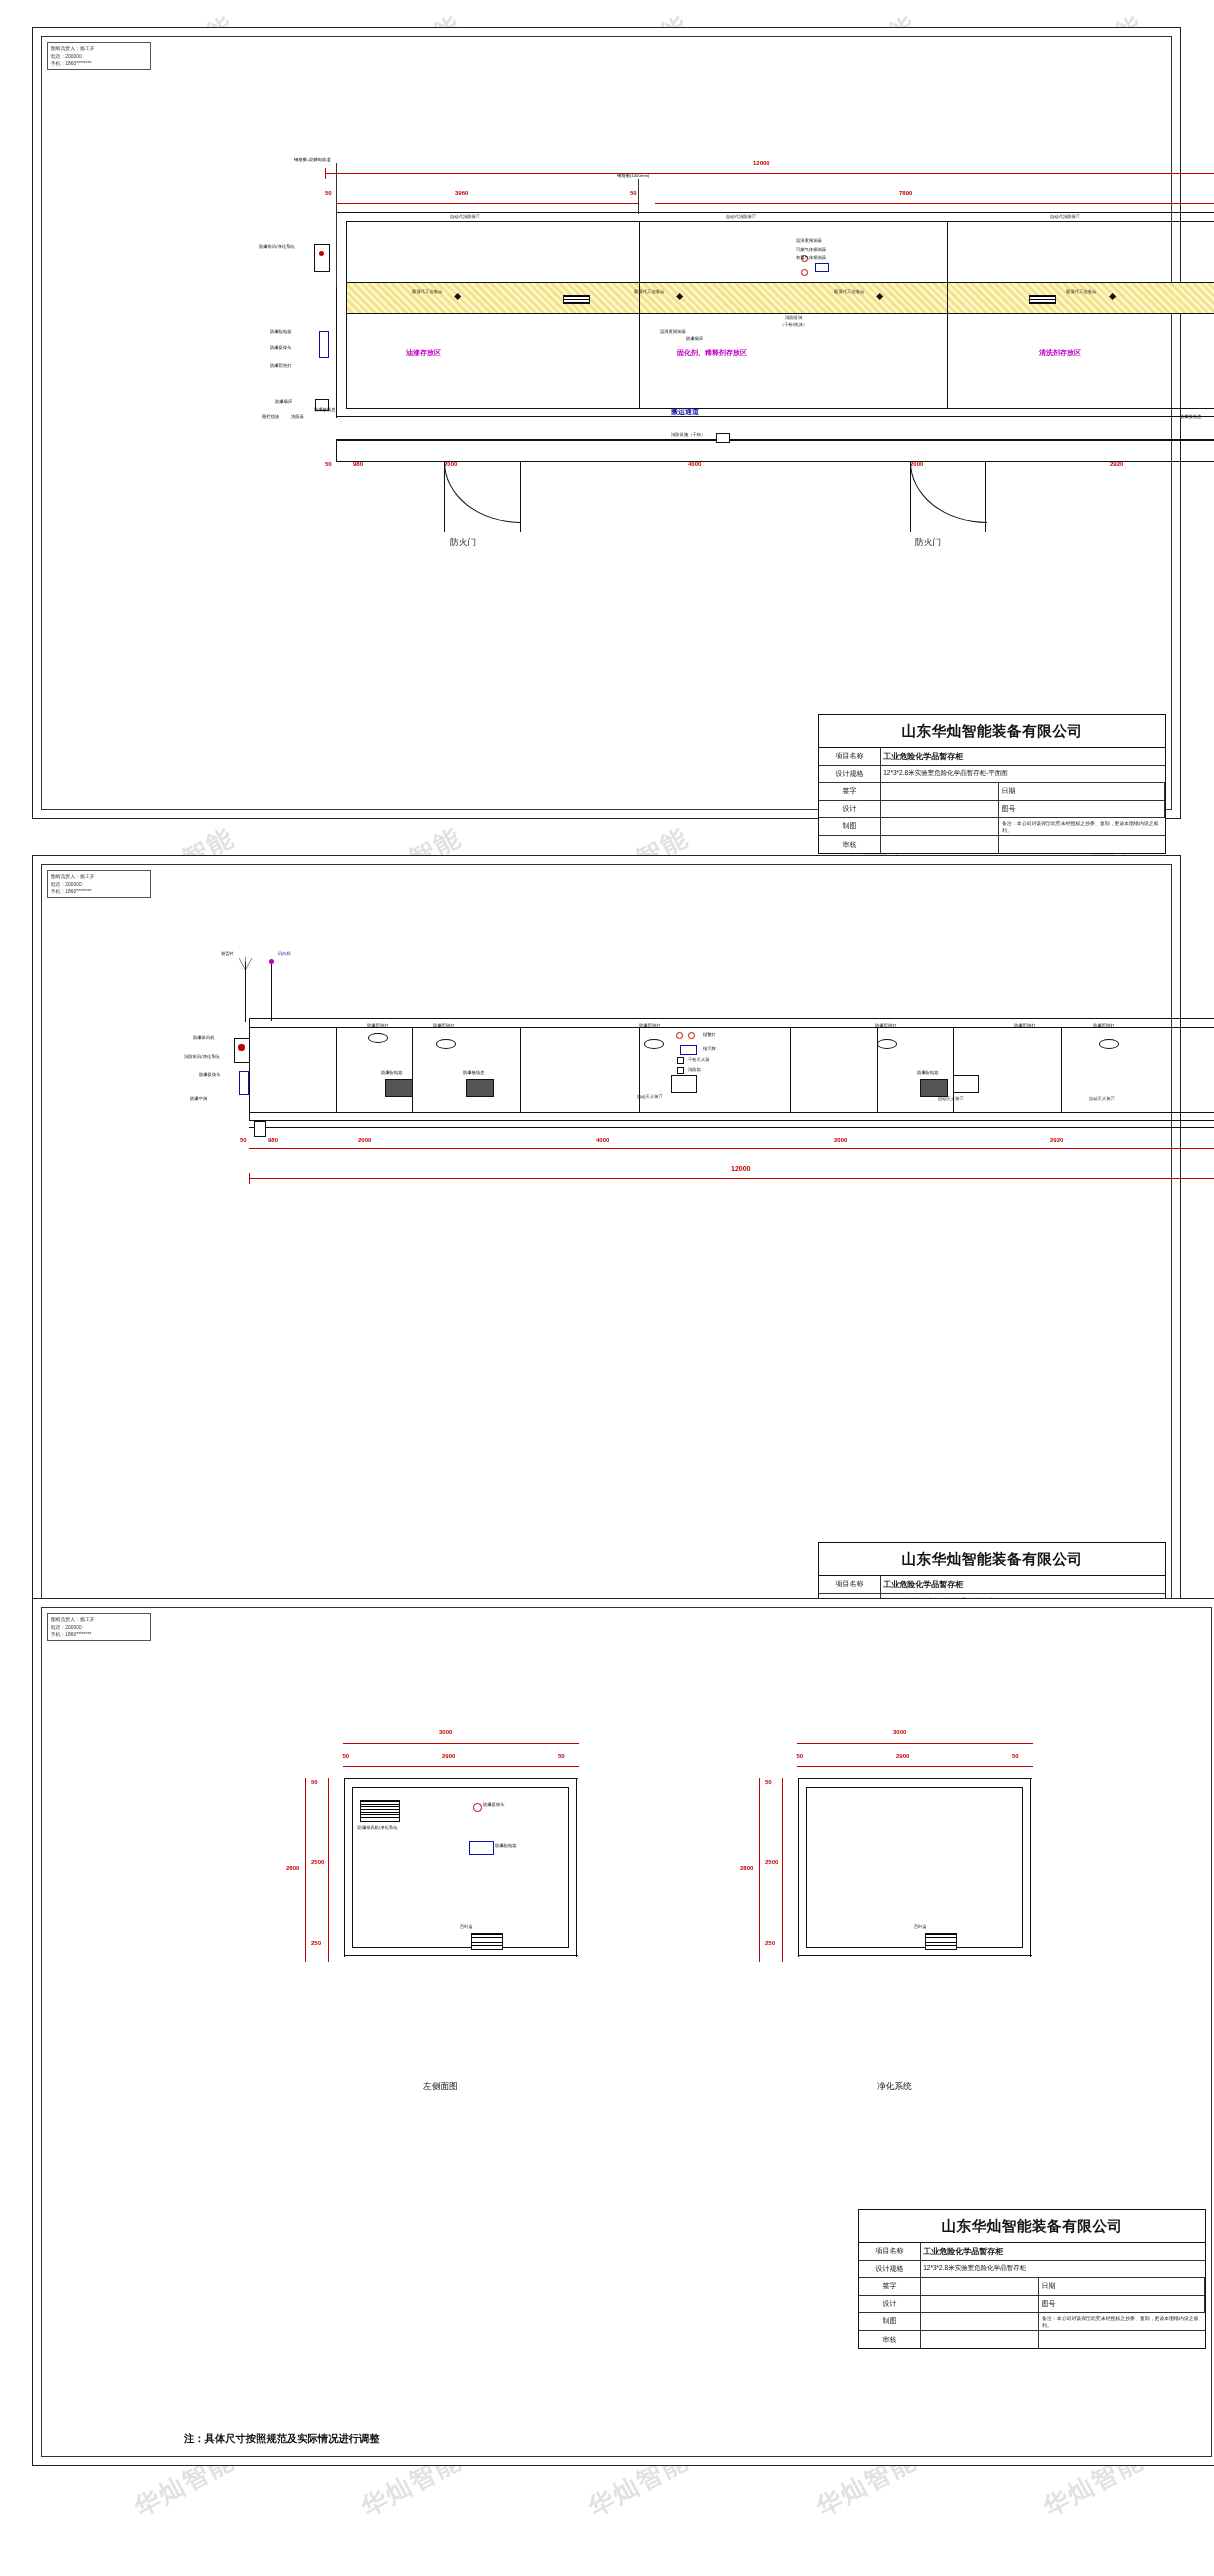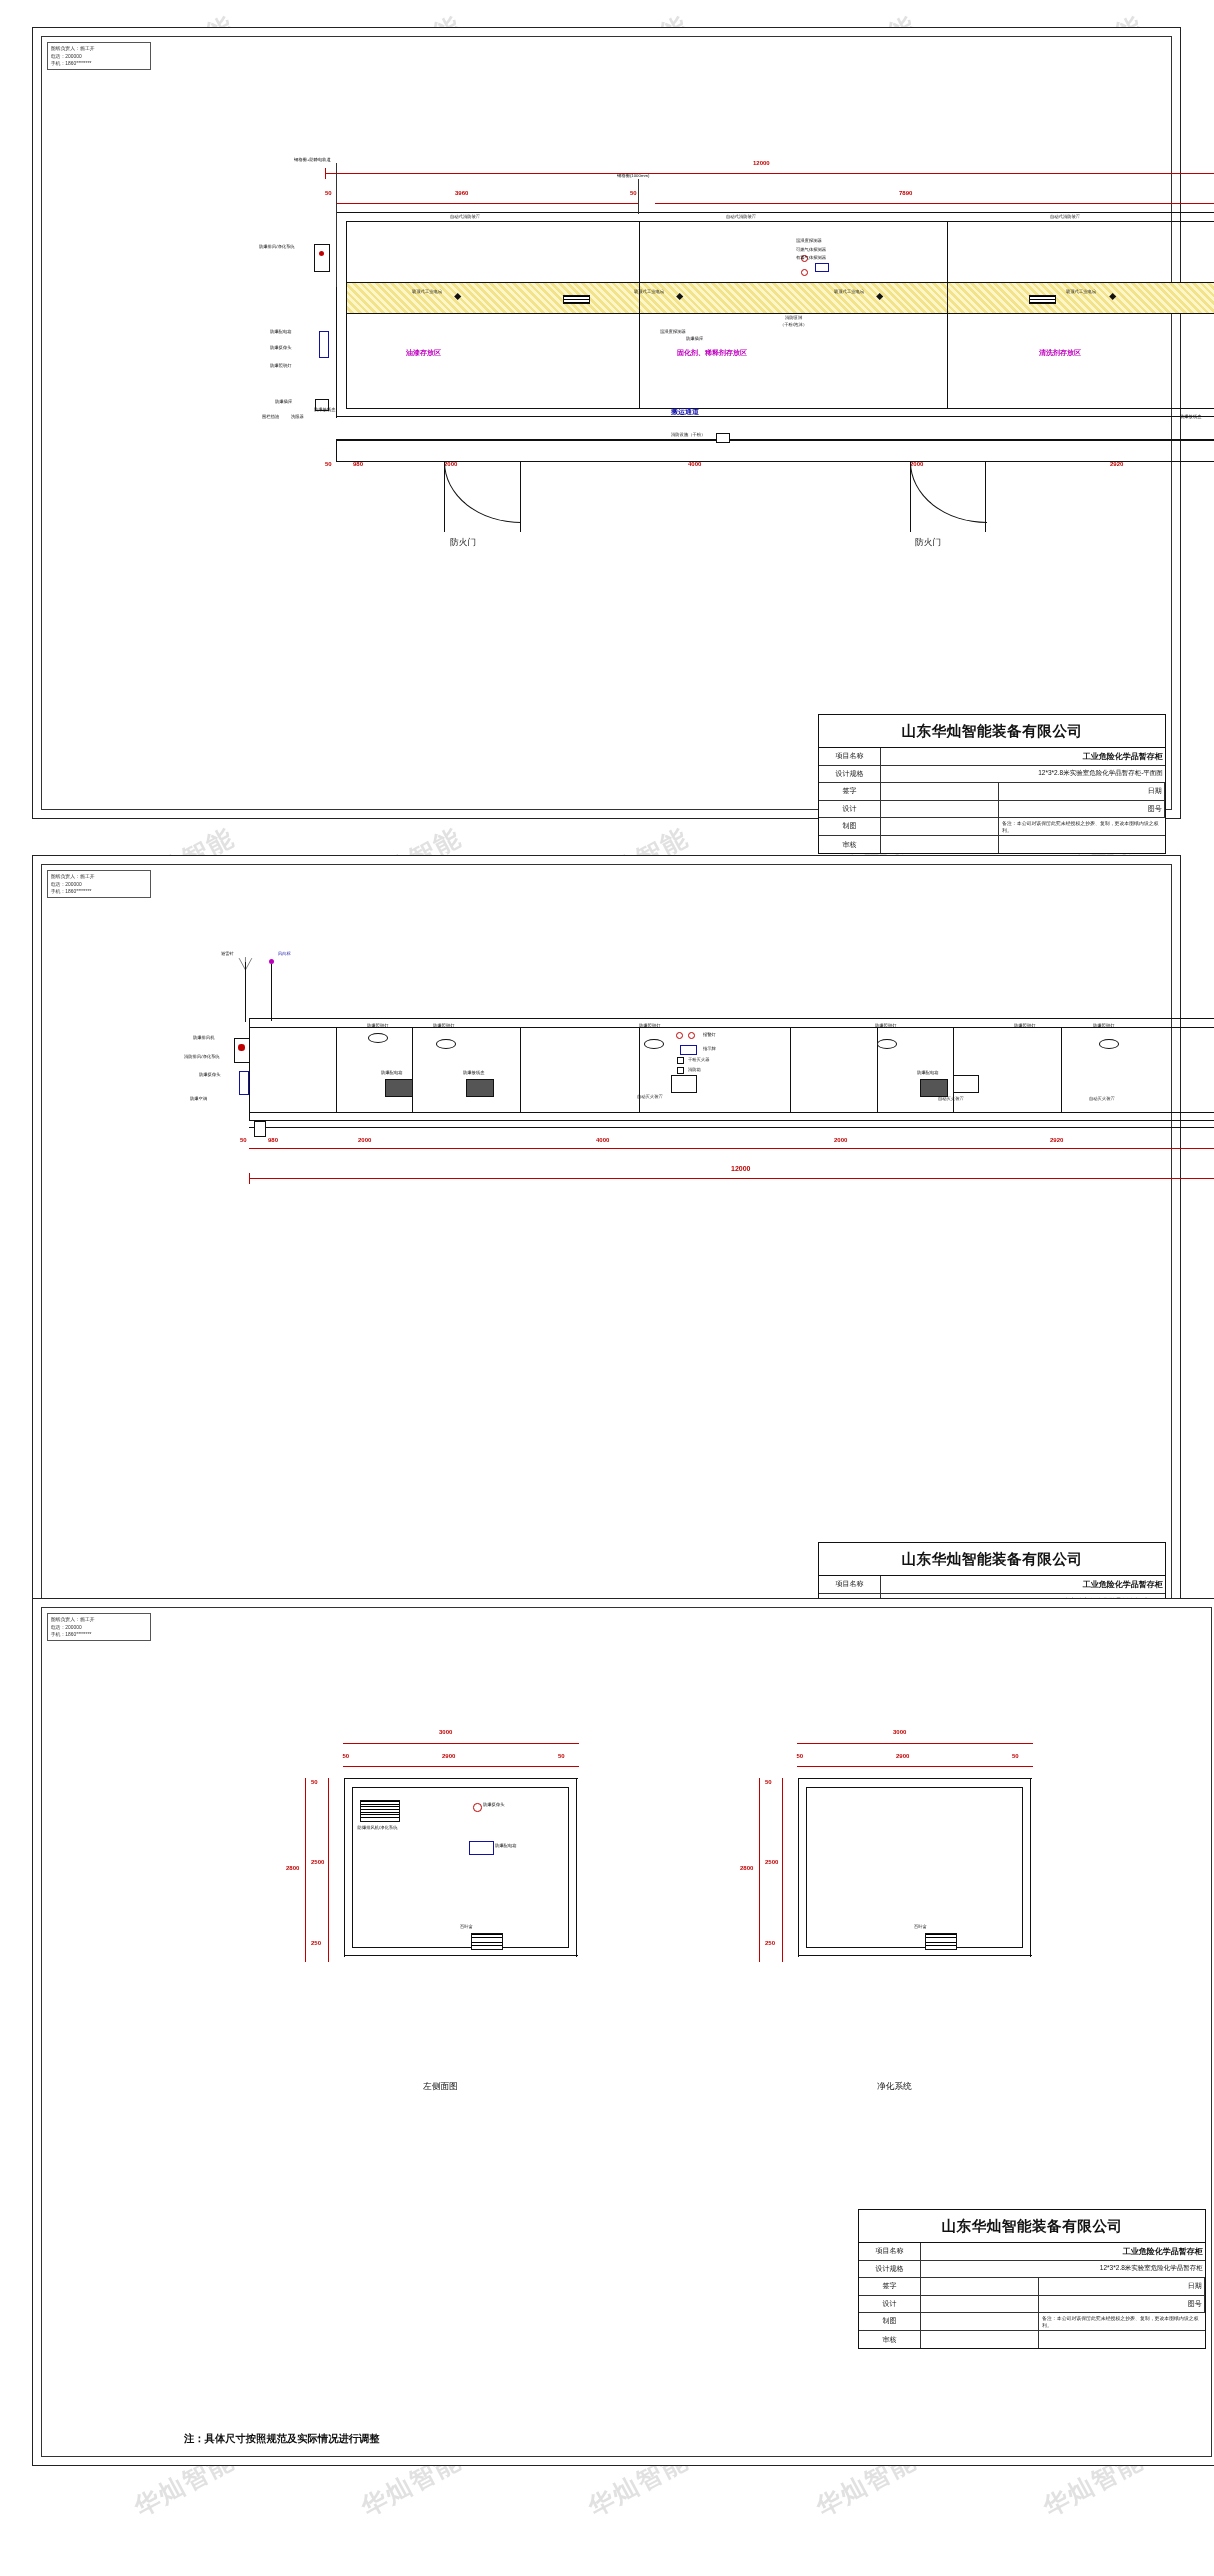--- a/index.html
+++ b/index.html
@@ -22,21 +22,21 @@
   .corner-info{position:absolute;border:0.5px solid #555;background:#fff;width:97px;
                font-size:4.9px;line-height:1.5;color:#333;padding:2.2px 2.7px;}
 
   
   .titleblock{position:absolute;right:14px;border:1.1px solid #111;background:#fff;width:346px;}
   .tb-company{border-bottom:1.1px solid #111;text-align:center;font-size:14.6px;font-weight:bold;
               padding:6.5px 0 6px;letter-spacing:0.5px;}
   .tb-row{display:flex;border-bottom:0.5px solid #333;font-size:7px;}
   .tb-row:last-child{border-bottom:none;}
   .tb-lab{width:61px;border-right:0.5px solid #333;text-align:center;padding:3.2px 0;color:#111;}
-  .tb-val{flex:1;text-align:right;padding:3.2px 2.2px;}
+  .tb-val{flex:1;text-align:left;padding:3.2px 2.2px;}
   .tb-row.half .tb-val{flex:none;width:113px;border-right:0.5px solid #333;}
   .tb-note{flex:1;font-size:4.9px;line-height:1.45;text-align:left;padding:1.6px 2.7px;color:#222;}
 
   
   .note{position:absolute;font-size:10.3px;font-weight:bold;color:#111;}
 
   
   .compass{position:absolute;width:65px;height:47px;}
 
   

